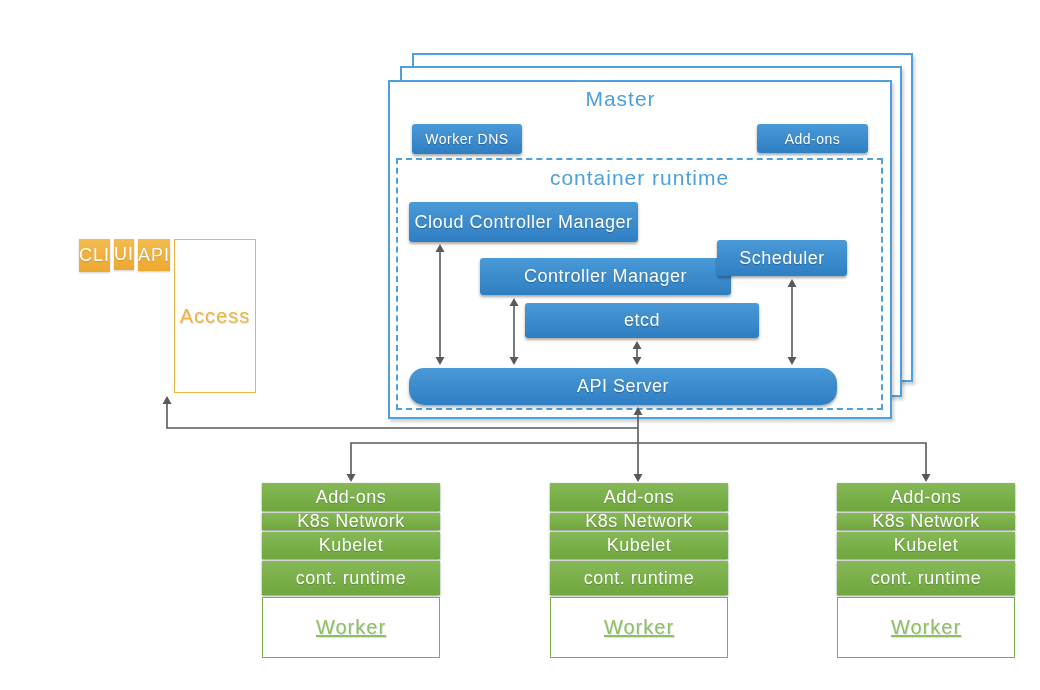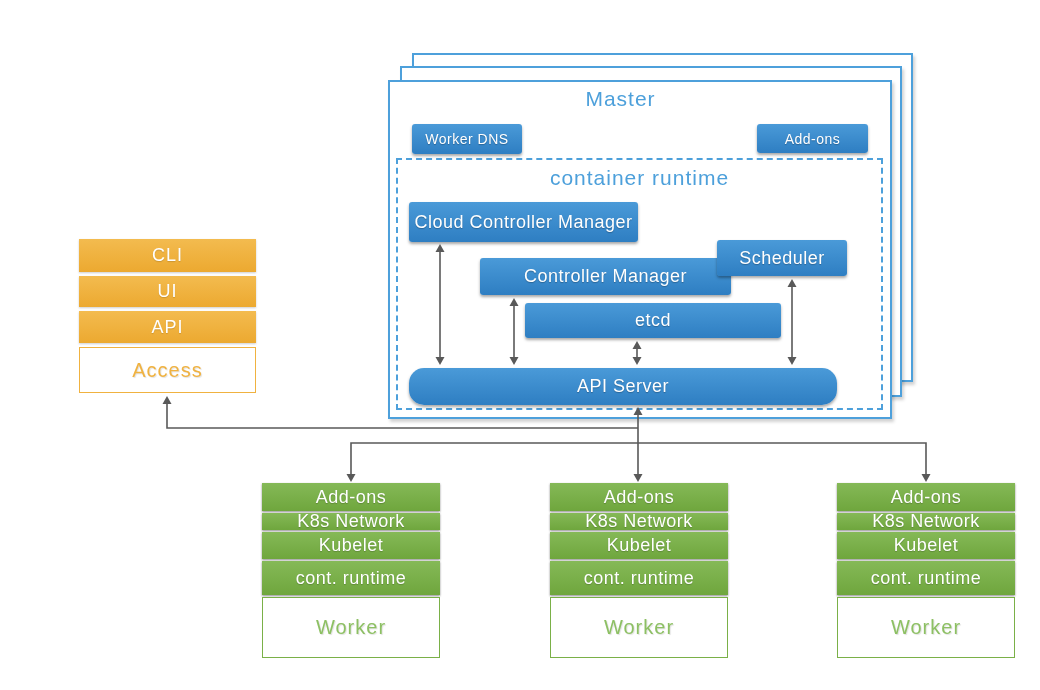--- a/index.html
+++ b/index.html
@@ -61,31 +61,31 @@
     background: linear-gradient(180deg, #4a9ad8 0%, #2e7ec2 100%);
     border-radius: 3px;
     box-shadow: 0 2px 3px rgba(0,0,0,0.35);
     text-shadow: 0 1px 1px rgba(0,0,0,0.25);
     letter-spacing: 0.5px;
   }
   .btn-small { font-size: 14px; }
   .comp { font-size: 18px; }
   .ccm        { left: 409px; top: 202px; width: 229px; height: 40px; }
   .cm         { left: 464px; top: 258px; width: 251px; height: 37px; margin-left: 16px; }
-  .etcd       { left: 525px; top: 303px; width: 256px; height: 35px; }
+  .etcd       { left: 525px; top: 303px; width: 234px; height: 35px; }
   .scheduler  { left: 717px; top: 240px; width: 130px; height: 36px; }
   .api-server { left: 409px; top: 368px; width: 428px; height: 37px; border-radius: 15px; }
   .cluster-dns { left: 412px; top: 124px; width: 110px; height: 30px; }
   .master-addons { left: 757px; top: 124px; width: 111px; height: 29px; }
   
   .access-stack {
     position: absolute;
     left: 79px; top: 239px; width: 177px; height: 154px;
     display: flex;
-    flex-direction: column;
+    flex-direction: row;
     gap: 4px;
   }
   .obar {
     display: flex; align-items: center; justify-content: center;
     color: #ffffff;
     font-size: 18px;
     letter-spacing: 1px;
     background: linear-gradient(180deg, #f3bb4f 0%, #eca930 100%);
     box-shadow: 0 1px 2px rgba(0,0,0,0.2);
     text-shadow: 0 1px 1px rgba(0,0,0,0.15);
@@ -129,20 +129,21 @@
   .gbar-4 { height: 34px; }
   .worker-label {
     flex: 1;
     display: flex; align-items: center; justify-content: center;
     background: #ffffff;
     border: 1px solid var(--worker-green);
     color: #8dc063;
     font-size: 20px;
     letter-spacing: 1px;
     text-shadow: 1px 1px 1px rgba(0,0,0,0.12);
+    text-decoration: underline;
   }
   
   .wires {
     position: absolute;
     left: 0; top: 0;
     width: 1040px; height: 690px;
     pointer-events: none;
   }
   .wires .connector { stroke: var(--connector-gray); stroke-width: 1.6; fill: none; }
   .wires .arrowhead { fill: var(--connector-gray); stroke: none; }

